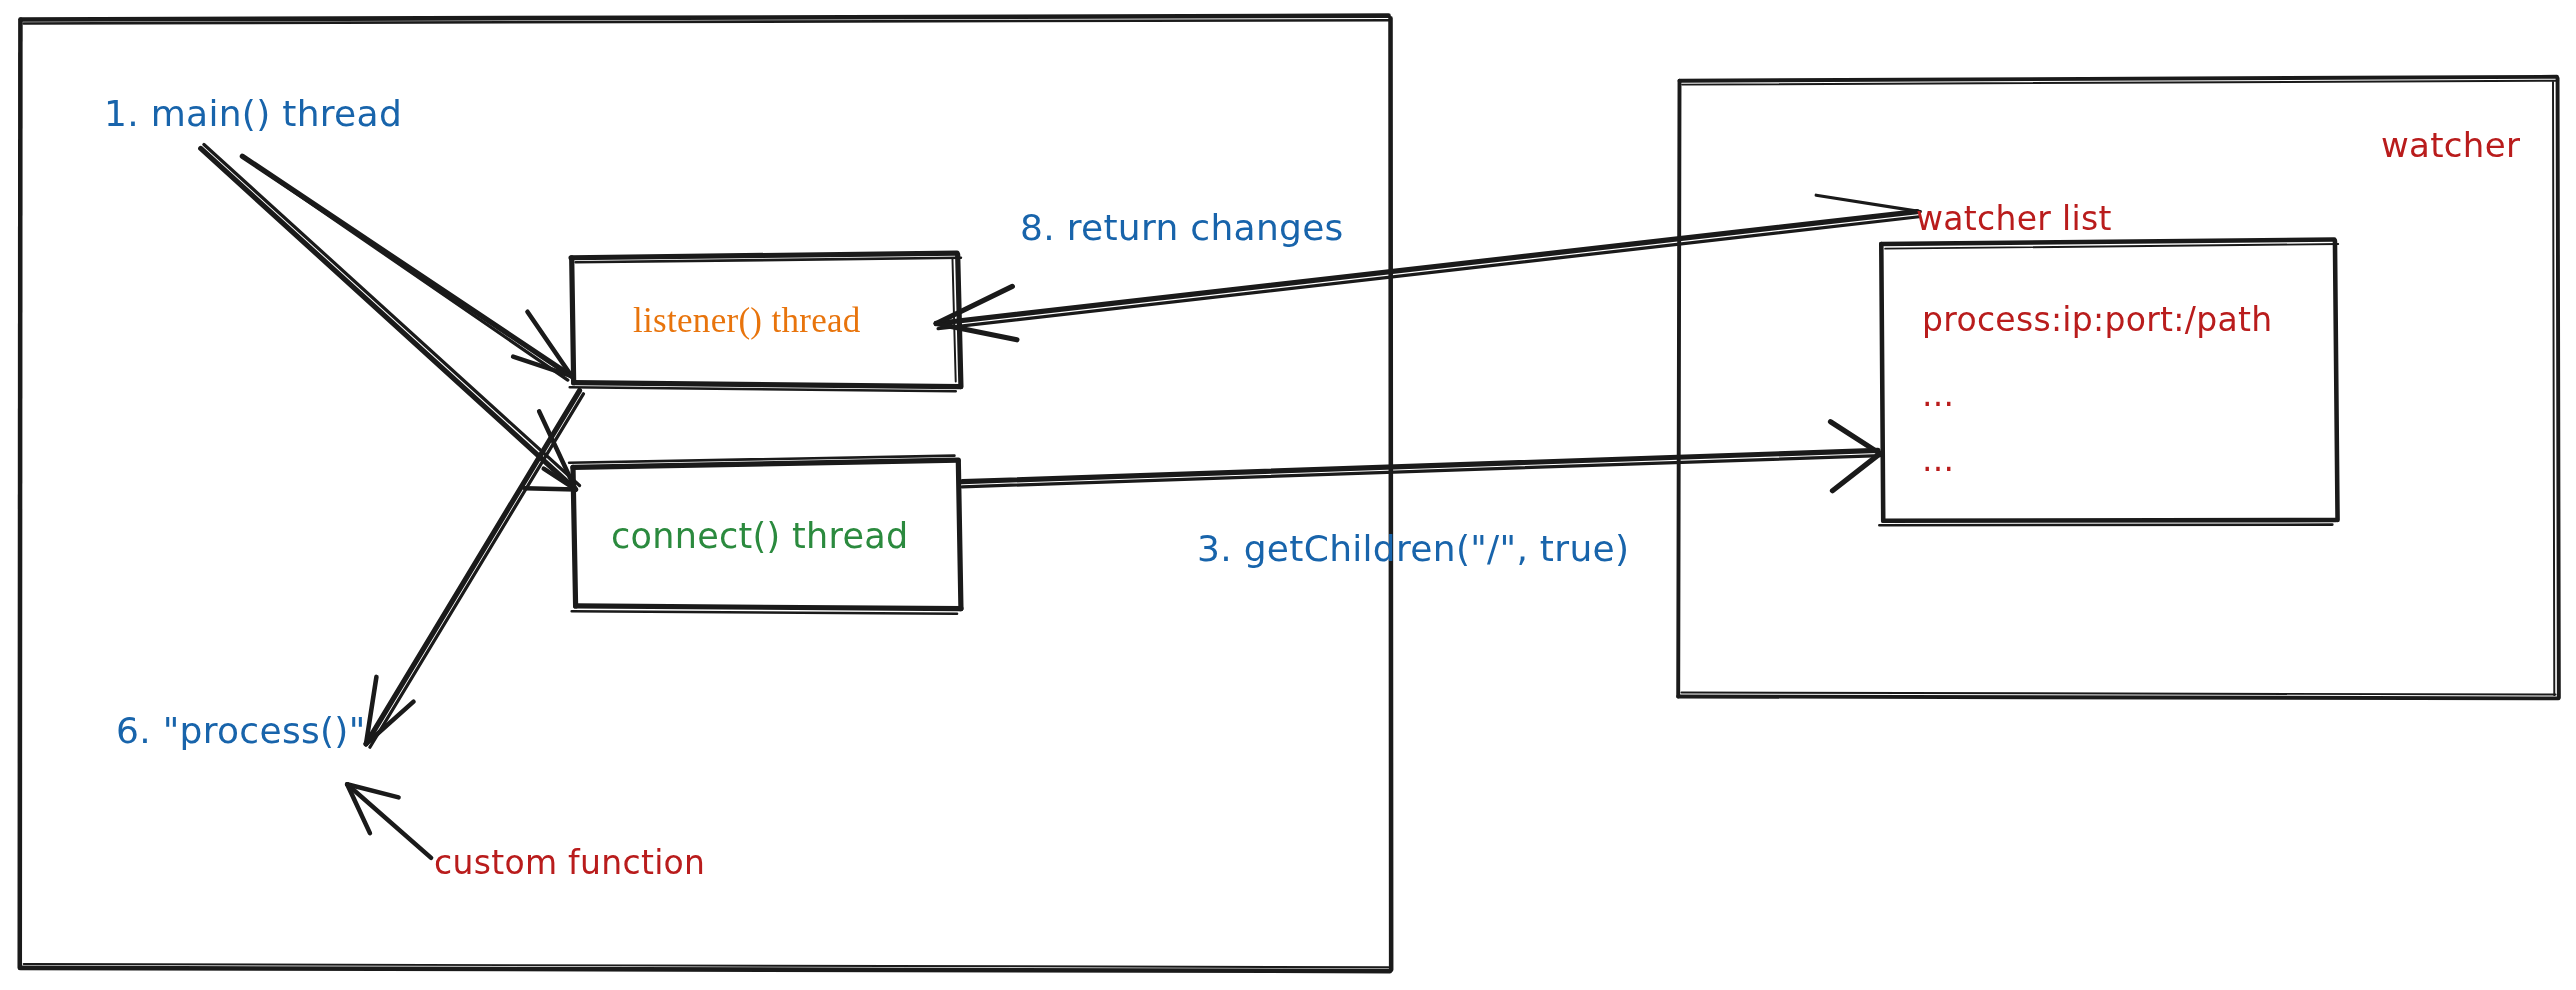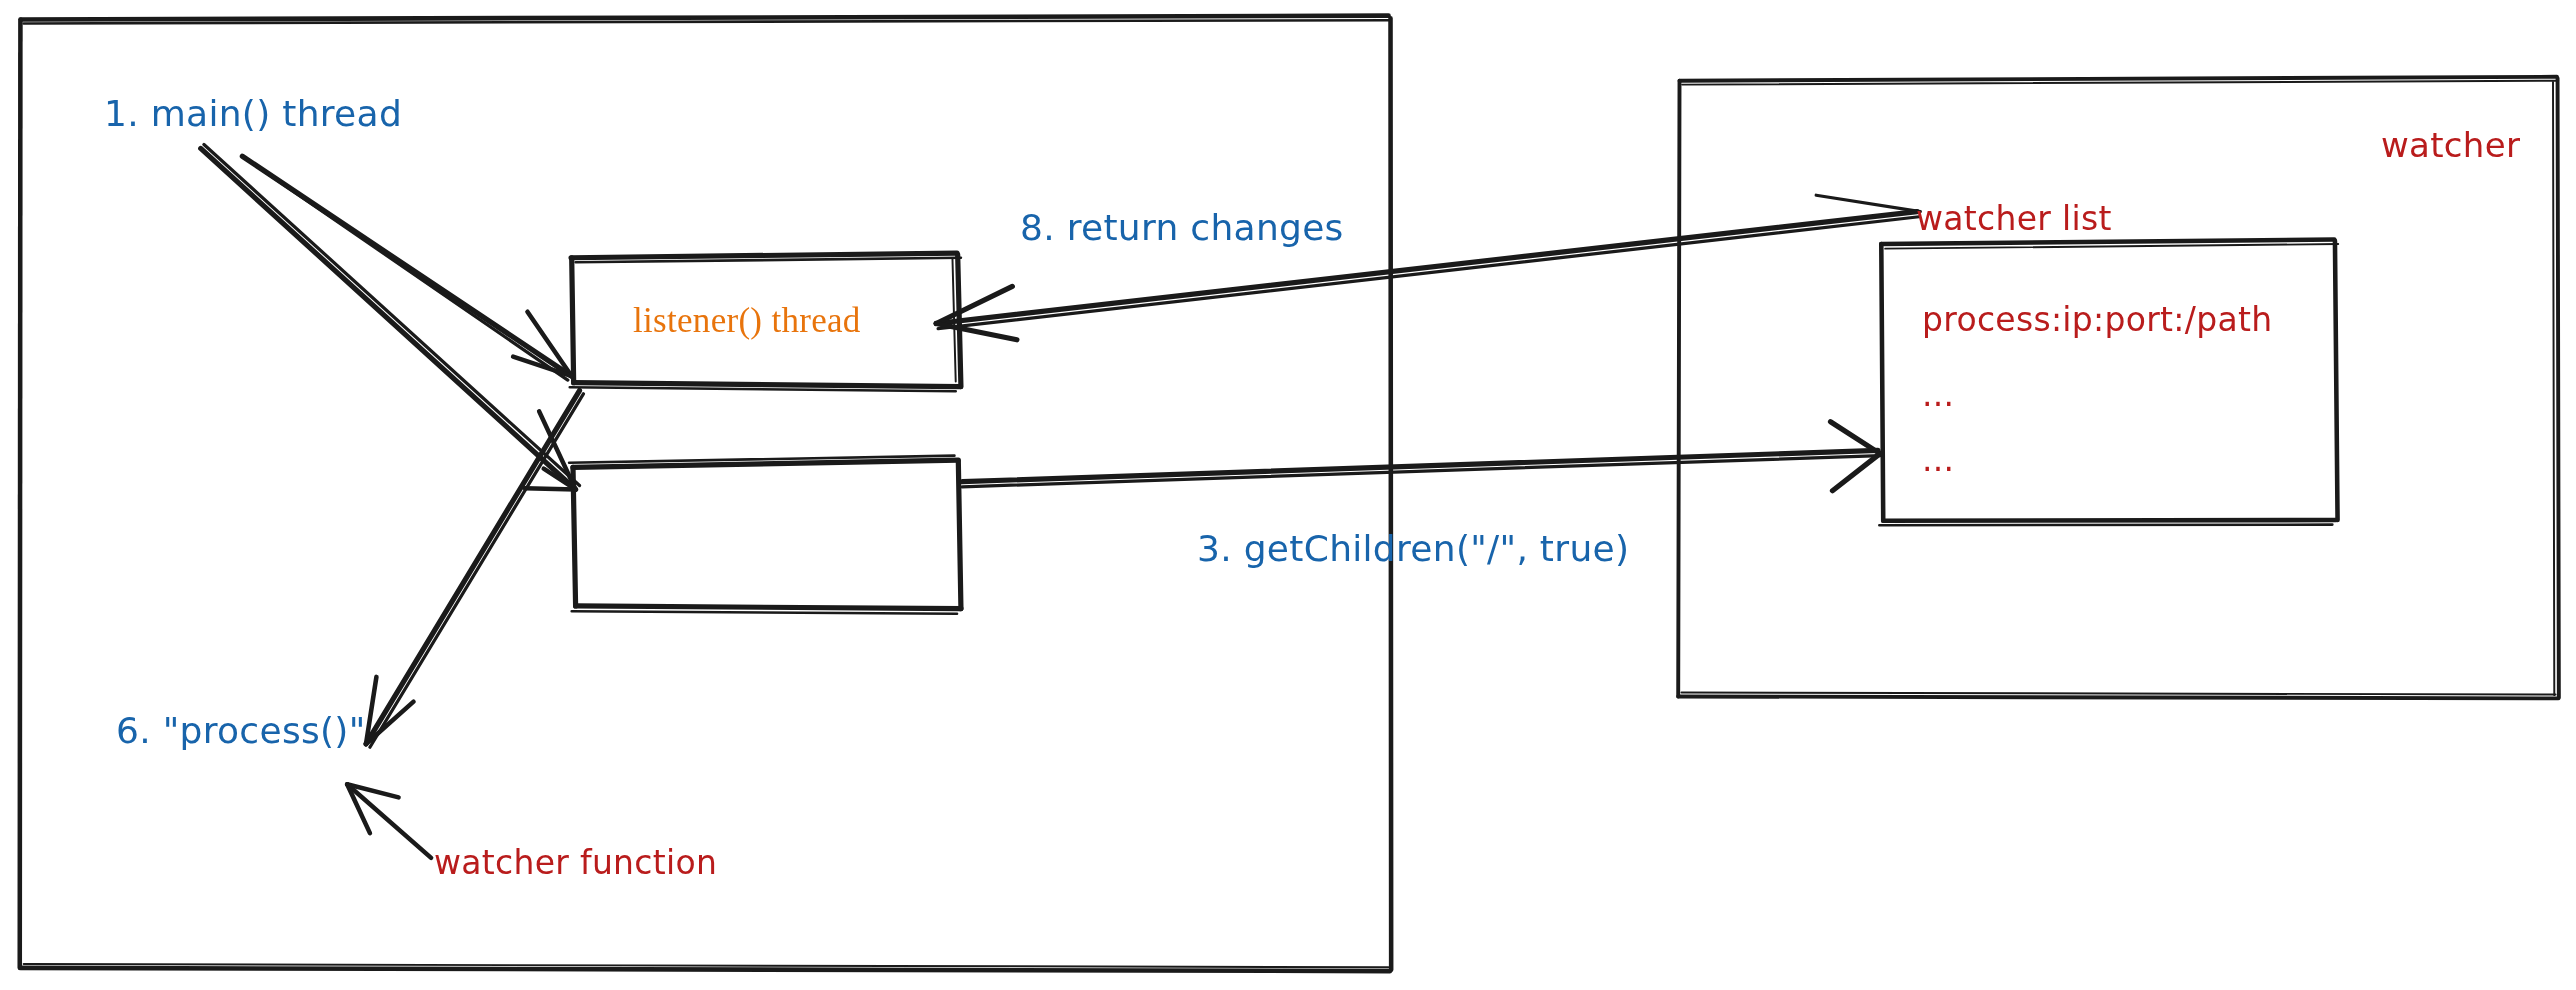--- a/index.html
+++ b/index.html
@@ -162,27 +162,28 @@
 
 
   <div class="lbl blue t-process">6. "process()"</div>
 
   <div class="lbl blue t-return">8. return changes</div>
 
   <div class="lbl blue t-getchild">3. getChildren("/", true)</div>
 
   <div class="lbl orange t-listener">listener() thread</div>
 
+  <div class="lbl green t-connect">connect() thread</div>
 
   <div class="lbl black t-watcher">watcher</div>
 
   <div class="lbl black t-wlist">watcher list</div>
 
   <div class="lbl black t-client">process:ip:port:/path</div>
 
   <div class="lbl black t-dots1">...</div>
 
   <div class="lbl black t-dots2">...</div>
 
-  <div class="lbl black t-custom">watcher function</div>
+  <div class="lbl black t-custom">custom function</div>
 
 </div>
 
 
 </body></html>

